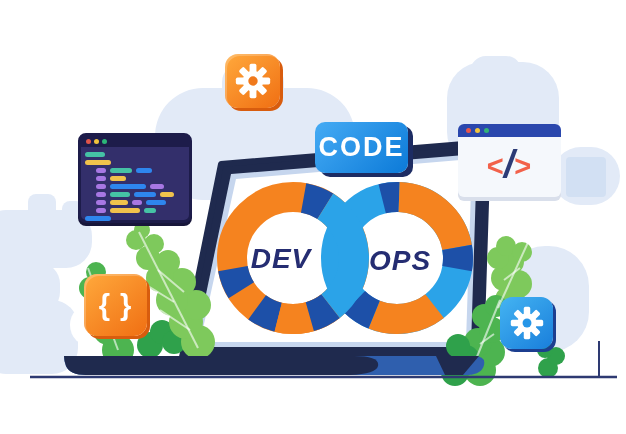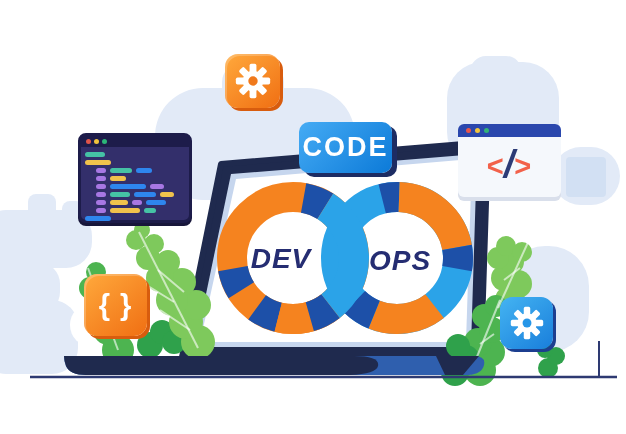--- a/index.html
+++ b/index.html
@@ -11,21 +11,21 @@
   .editor{position:absolute;left:78px;top:133px;width:114px;height:90px;background:#332f6b;
           border:3px solid #1d1c4a;border-radius:8px;box-shadow:0 3px 0 #17163a;box-sizing:border-box;}
   .editor-bar{height:11px;background:#1d1c4a;display:flex;align-items:center;gap:3px;
               padding-left:5px;border-radius:4px 4px 0 0;}
   .editor-dot{width:5px;height:5px;border-radius:50%;}
   .editor-body{padding:5px 4px 0 4px;}
   .code-row{display:flex;gap:4px;margin-bottom:3px;}
   .pill{height:5px;border-radius:2.5px;flex:0 0 auto;}
 
   
-  .code-badge{position:absolute;left:299px;top:122px;width:93px;height:51px;border-radius:10px;
+  .code-badge{position:absolute;left:315px;top:122px;width:93px;height:51px;border-radius:10px;
               background:linear-gradient(135deg,#45abf4,#0c7ad8);box-shadow:5px 4px 0 #1d2c63;
               display:flex;align-items:center;justify-content:center;color:#fff;font-weight:bold;
               font-size:27px;letter-spacing:2px;}
 
   
   .browser{position:absolute;left:458px;top:124px;width:103px;height:73px;background:#f5f8fc;
            border-radius:6px;box-shadow:0 4px 0 #d9dfeb;}
   .browser-bar{height:13px;background:#2a47ad;border-radius:6px 6px 0 0;display:flex;
                align-items:center;gap:4px;padding-left:8px;}
   .browser-dot{width:5px;height:5px;border-radius:50%;}

